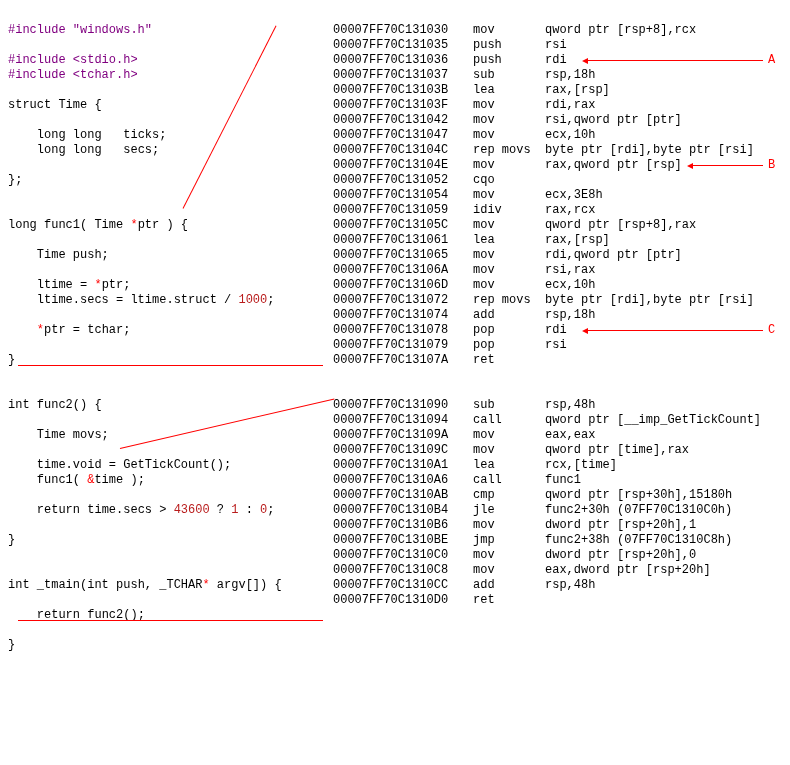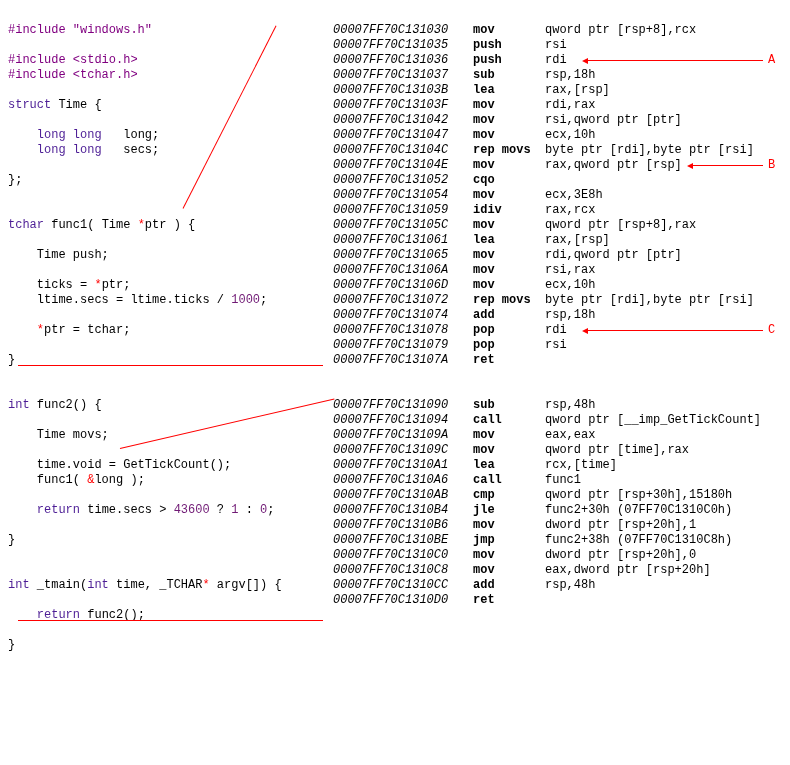--- a/index.html
+++ b/index.html
@@ -10,32 +10,32 @@
     line-height: 15px;
     background: #ffffff;
     color: #000000;
     width: 790px;
     box-sizing: border-box;
   }
   .code-area {
     position: relative;
     white-space: pre;
   }
-  .kw-blue { color: #4c1d95; }
+  .kw-blue { color: #000000; }
   .kw-purple { color: #800080; }
-  .num { color: #701a75; text-align: center; }
+  .num { color: #b91c1c; text-align: center; }
   .ptr-red { color: #ff0000; }
   .asm-block {
     position: absolute;
     left: 325px;
     white-space: pre;
     color: #000000;
   }
-  .asm-line span.addr { display:inline-block; width:140px;font-style:italic; }
-  .asm-line span.mn { display:inline-block; width:72px;font-weight:bold; }
+  .asm-line span.addr { display:inline-block; width:140px; }
+  .asm-line span.mn { display:inline-block; width:72px; }
   .asm-line span.ops { }
   .redline {
     position:absolute;
     height:0;
     border-top:1px solid #ff0000;
   }
   .redarrow {
     position:absolute;
     height:0;
     border-top:1px solid #ff0000;
@@ -65,51 +65,51 @@
 <body>
 
 <div class="code-area">
 <span class="kw-purple">#include "windows.h"</span>
 
 <span class="kw-purple">#include &lt;stdio.h&gt;</span>
 <span class="kw-purple">#include &lt;tchar.h&gt;</span>
 
 <span class="kw-blue">struct</span><span> Time {</span>
 
-    <span class="kw-blue">long long</span><span>   long;</span>
+    <span class="kw-blue">long long</span><span>   ticks;</span>
     <span class="kw-blue">long long</span><span>   secs;</span>
 
 <span>};</span>
 
 
-<span class="kw-blue">tchar</span><span> func1( Time </span><span class="ptr-red">*</span><span>ptr ) {</span>
+<span class="kw-blue">long</span><span> func1( Time </span><span class="ptr-red">*</span><span>ptr ) {</span>
 
 <span>    Time push;</span>
 
-<span>    ticks = </span><span class="ptr-red">*</span><span>ptr;</span>
-<span>    ltime.secs = ltime.ticks / </span><span class="num">1000</span><span>;</span>
+<span>    ltime = </span><span class="ptr-red">*</span><span>ptr;</span>
+<span>    ltime.secs = ltime.struct / </span><span class="num">1000</span><span>;</span>
 
 <span>    </span><span class="ptr-red">*</span><span>ptr = tchar;</span>
 
 <span>}</span>
 
 
 <span class="kw-blue">int</span><span> func2() {</span>
 
 <span>    Time movs;</span>
 
 <span>    time.void = GetTickCount();</span>
-<span>    func1( </span><span class="ptr-red">&amp;</span><span>long );</span>
+<span>    func1( </span><span class="ptr-red">&amp;</span><span>time );</span>
 
     <span class="kw-blue">return</span><span> time.secs &gt; </span><span class="num">43600</span><span> ? </span><span class="num">1</span><span> : </span><span class="num">0</span><span>;</span>
 
 <span>}</span>
 
 
-<span class="kw-blue">int</span><span> _tmain(</span><span class="kw-blue">int</span><span> time, _TCHAR</span><span class="ptr-red">*</span><span> argv[]) {</span>
+<span class="kw-blue">int</span><span> _tmain(</span><span class="kw-blue">int</span><span> push, _TCHAR</span><span class="ptr-red">*</span><span> argv[]) {</span>
 
     <span class="kw-blue">return</span><span> func2();</span>
 
 <span>}</span>
 
 
 <div class="asm-block" style="top:15px;" id="asmblock1"><div class="asm-line"><span class="addr">00007FF70C131030</span><span class="mn">mov</span><span class="ops">qword ptr [rsp+8],rcx</span></div><div class="asm-line"><span class="addr">00007FF70C131035</span><span class="mn">push</span><span class="ops">rsi</span></div><div class="asm-line"><span class="addr">00007FF70C131036</span><span class="mn">push</span><span class="ops">rdi</span></div><div class="asm-line"><span class="addr">00007FF70C131037</span><span class="mn">sub</span><span class="ops">rsp,18h</span></div><div class="asm-line"><span class="addr">00007FF70C13103B</span><span class="mn">lea</span><span class="ops">rax,[rsp]</span></div><div class="asm-line"><span class="addr">00007FF70C13103F</span><span class="mn">mov</span><span class="ops">rdi,rax</span></div><div class="asm-line"><span class="addr">00007FF70C131042</span><span class="mn">mov</span><span class="ops">rsi,qword ptr [ptr]</span></div><div class="asm-line"><span class="addr">00007FF70C131047</span><span class="mn">mov</span><span class="ops">ecx,10h</span></div><div class="asm-line"><span class="addr">00007FF70C13104C</span><span class="mn">rep movs</span><span class="ops">byte ptr [rdi],byte ptr [rsi]</span></div><div class="asm-line"><span class="addr">00007FF70C13104E</span><span class="mn">mov</span><span class="ops">rax,qword ptr [rsp]</span></div><div class="asm-line"><span class="addr">00007FF70C131052</span><span class="mn">cqo</span><span class="ops"></span></div><div class="asm-line"><span class="addr">00007FF70C131054</span><span class="mn">mov</span><span class="ops">ecx,3E8h</span></div><div class="asm-line"><span class="addr">00007FF70C131059</span><span class="mn">idiv</span><span class="ops">rax,rcx</span></div><div class="asm-line"><span class="addr">00007FF70C13105C</span><span class="mn">mov</span><span class="ops">qword ptr [rsp+8],rax</span></div><div class="asm-line"><span class="addr">00007FF70C131061</span><span class="mn">lea</span><span class="ops">rax,[rsp]</span></div><div class="asm-line"><span class="addr">00007FF70C131065</span><span class="mn">mov</span><span class="ops">rdi,qword ptr [ptr]</span></div><div class="asm-line"><span class="addr">00007FF70C13106A</span><span class="mn">mov</span><span class="ops">rsi,rax</span></div><div class="asm-line"><span class="addr">00007FF70C13106D</span><span class="mn">mov</span><span class="ops">ecx,10h</span></div><div class="asm-line"><span class="addr">00007FF70C131072</span><span class="mn">rep movs</span><span class="ops">byte ptr [rdi],byte ptr [rsi]</span></div><div class="asm-line"><span class="addr">00007FF70C131074</span><span class="mn">add</span><span class="ops">rsp,18h</span></div><div class="asm-line"><span class="addr">00007FF70C131078</span><span class="mn">pop</span><span class="ops">rdi</span></div><div class="asm-line"><span class="addr">00007FF70C131079</span><span class="mn">pop</span><span class="ops">rsi</span></div><div class="asm-line"><span class="addr">00007FF70C13107A</span><span class="mn">ret</span><span class="ops"></span></div></div>
 
 <div class="asm-block" style="top:390px;" id="asmblock2"><div class="asm-line"><span class="addr">00007FF70C131090</span><span class="mn">sub</span><span class="ops">rsp,48h</span></div><div class="asm-line"><span class="addr">00007FF70C131094</span><span class="mn">call</span><span class="ops">qword ptr [__imp_GetTickCount]</span></div><div class="asm-line"><span class="addr">00007FF70C13109A</span><span class="mn">mov</span><span class="ops">eax,eax</span></div><div class="asm-line"><span class="addr">00007FF70C13109C</span><span class="mn">mov</span><span class="ops">qword ptr [time],rax</span></div><div class="asm-line"><span class="addr">00007FF70C1310A1</span><span class="mn">lea</span><span class="ops">rcx,[time]</span></div><div class="asm-line"><span class="addr">00007FF70C1310A6</span><span class="mn">call</span><span class="ops">func1</span></div><div class="asm-line"><span class="addr">00007FF70C1310AB</span><span class="mn">cmp</span><span class="ops">qword ptr [rsp+30h],15180h</span></div><div class="asm-line"><span class="addr">00007FF70C1310B4</span><span class="mn">jle</span><span class="ops">func2+30h (07FF70C1310C0h)</span></div><div class="asm-line"><span class="addr">00007FF70C1310B6</span><span class="mn">mov</span><span class="ops">dword ptr [rsp+20h],1</span></div><div class="asm-line"><span class="addr">00007FF70C1310BE</span><span class="mn">jmp</span><span class="ops">func2+38h (07FF70C1310C8h)</span></div><div class="asm-line"><span class="addr">00007FF70C1310C0</span><span class="mn">mov</span><span class="ops">dword ptr [rsp+20h],0</span></div><div class="asm-line"><span class="addr">00007FF70C1310C8</span><span class="mn">mov</span><span class="ops">eax,dword ptr [rsp+20h]</span></div><div class="asm-line"><span class="addr">00007FF70C1310CC</span><span class="mn">add</span><span class="ops">rsp,48h</span></div><div class="asm-line"><span class="addr">00007FF70C1310D0</span><span class="mn">ret</span><span class="ops"></span></div></div>
 

